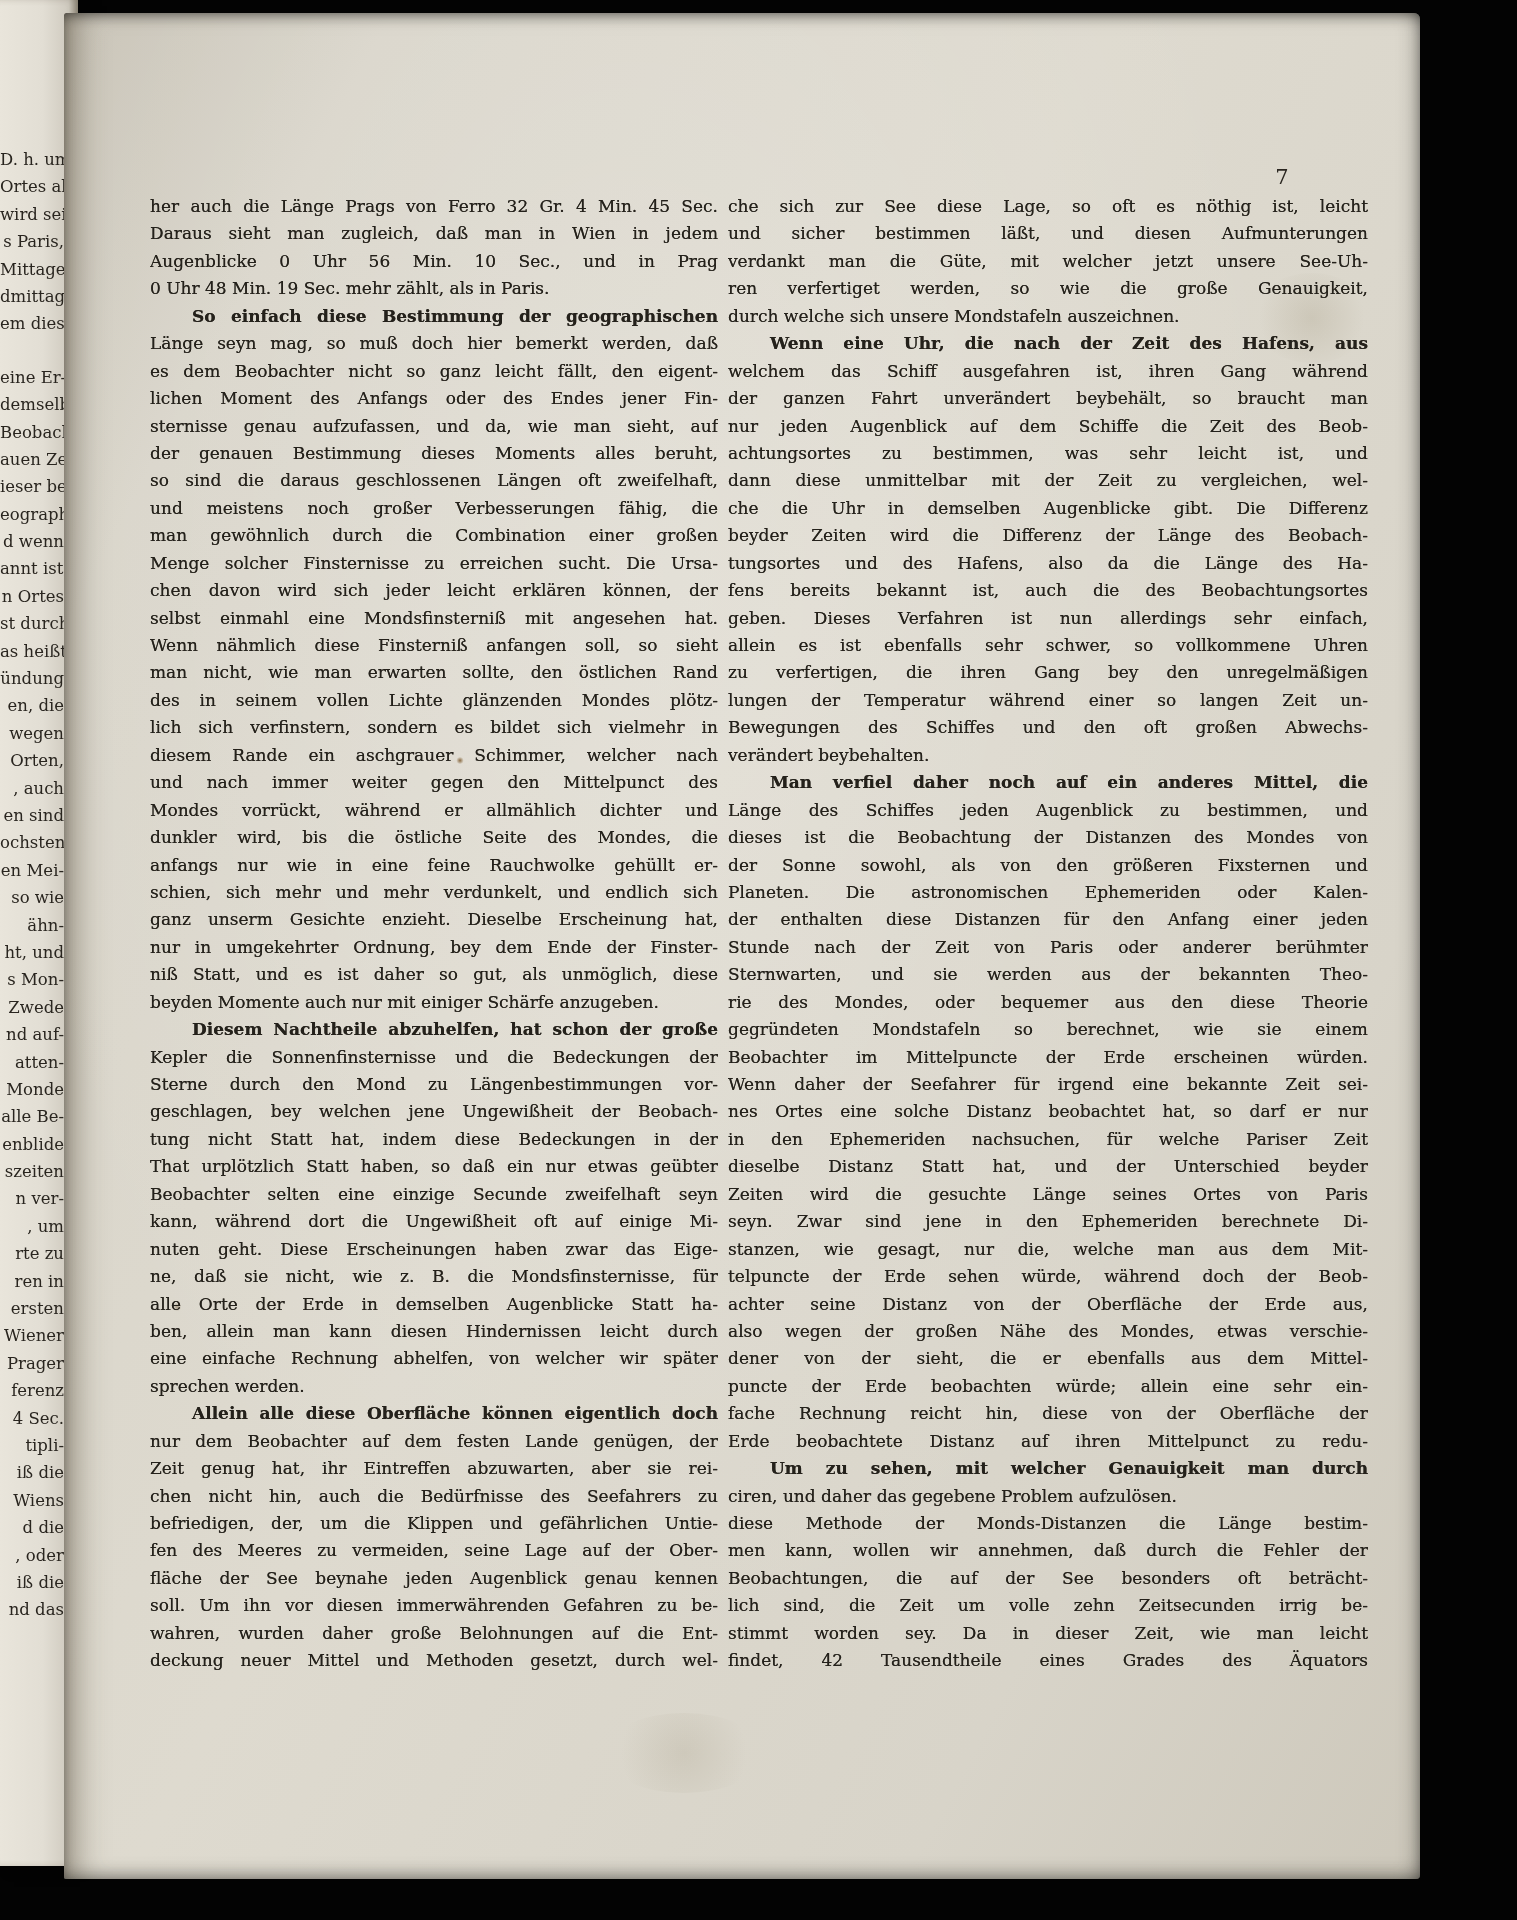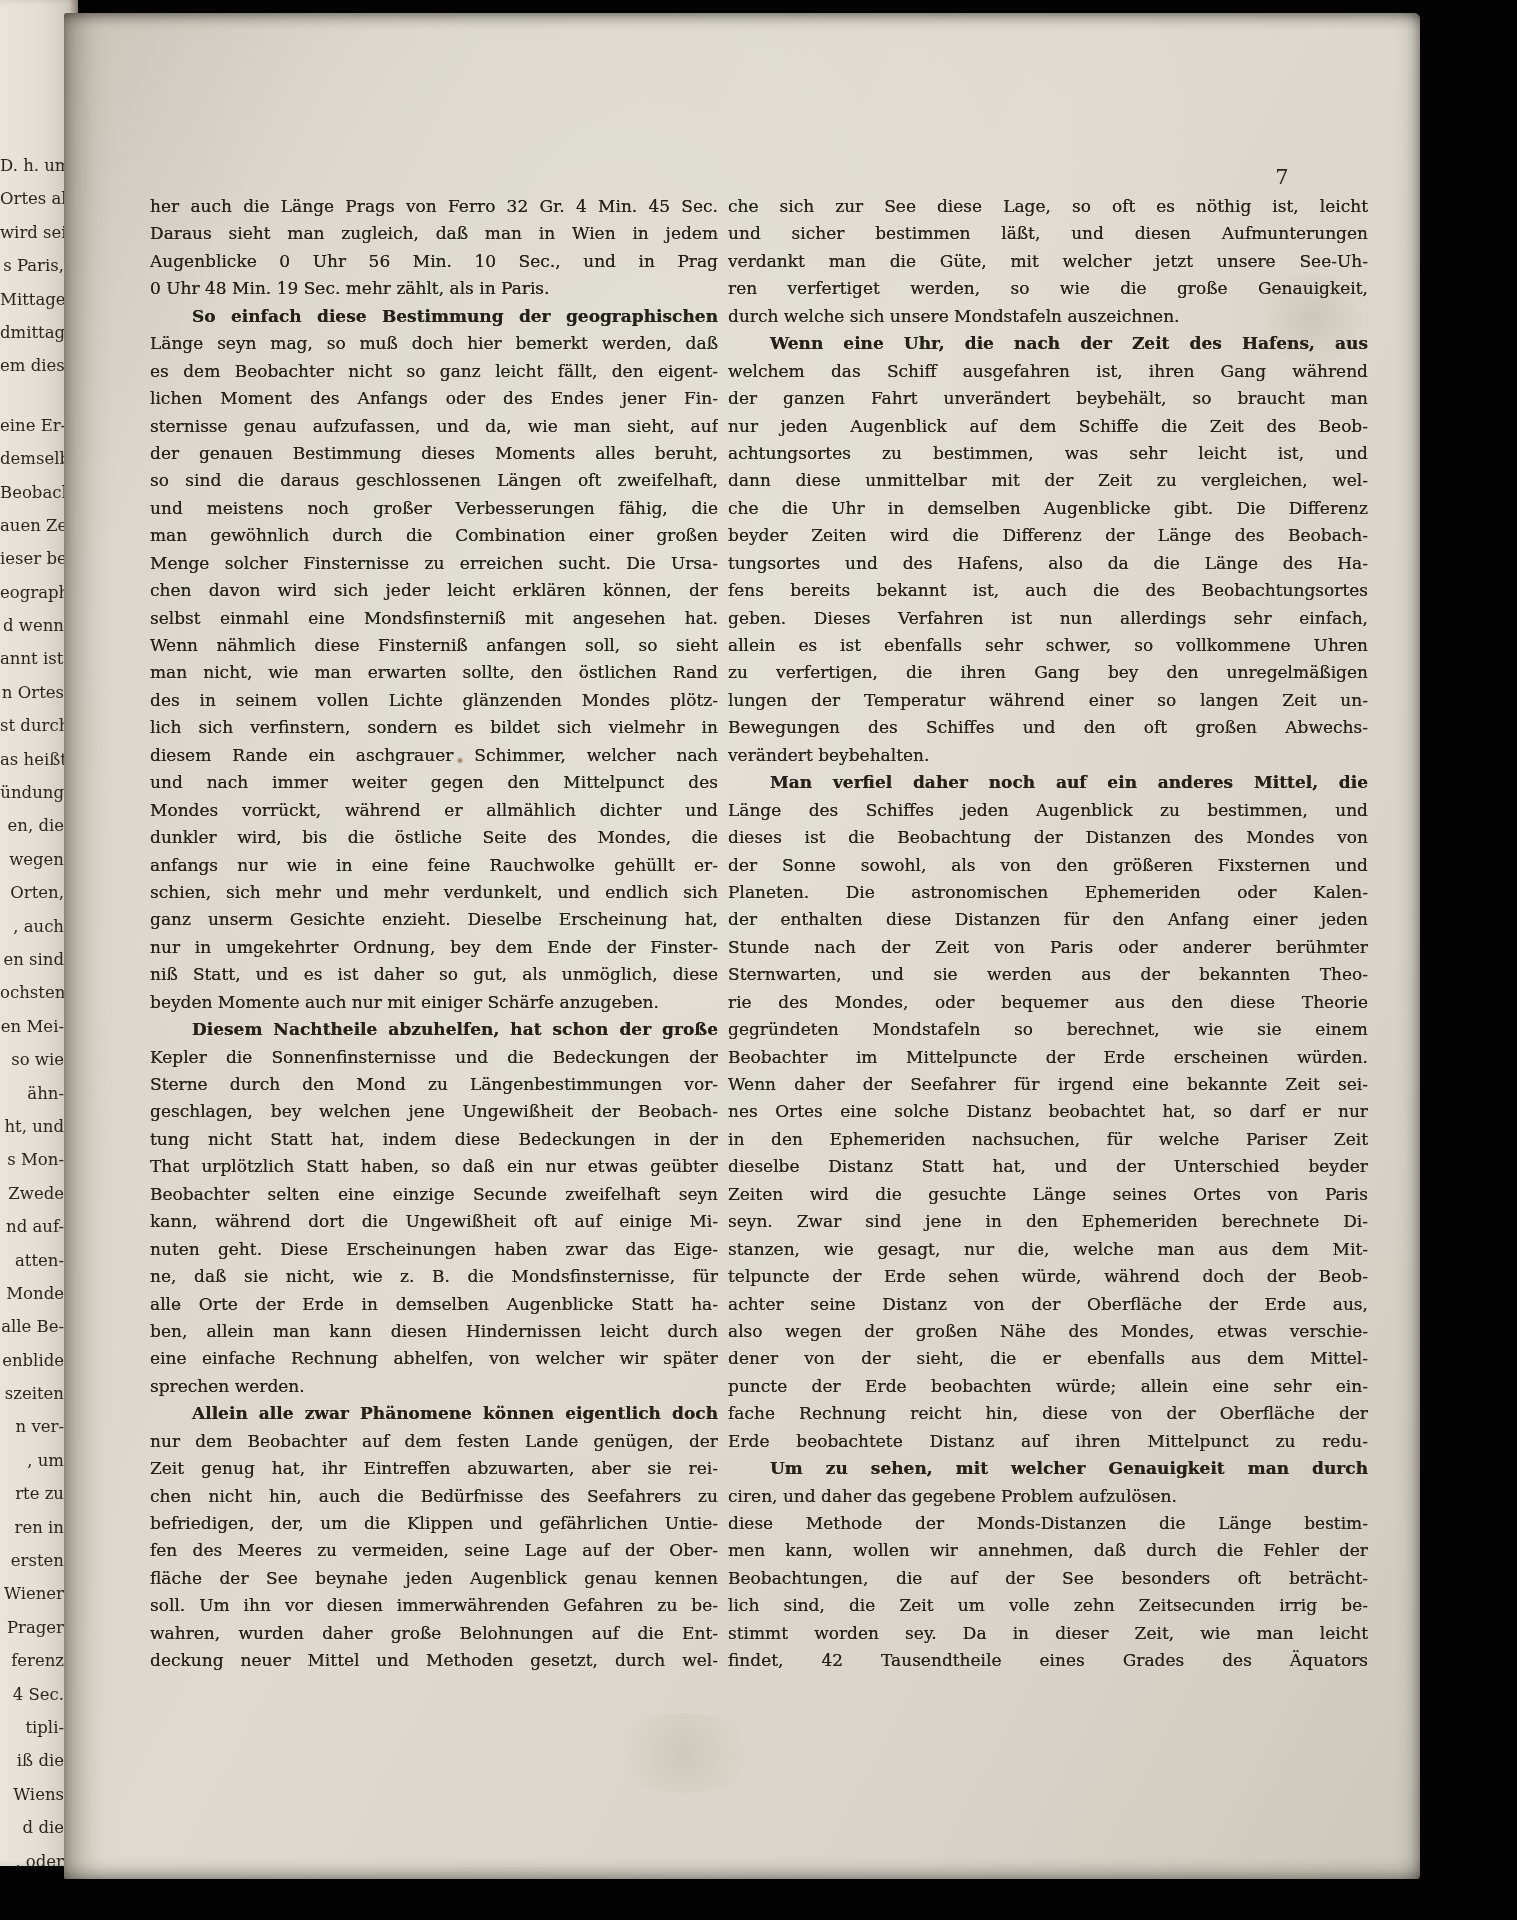--- a/index.html
+++ b/index.html
@@ -5,21 +5,21 @@
   html,body{margin:0;padding:0;background:#000;}
   .canvas{position:relative;width:1517px;height:1920px;background:#030303;overflow:hidden;
           font-family:"DejaVu Serif","Liberation Serif",serif;}
   
   .edge-page{position:absolute;left:0;top:0;width:78px;height:1866px;
              background:linear-gradient(to right,#e9e5db 0%,#e2ded4 55%,#cfcabf 88%,#a9a294 100%);
              box-shadow:inset -6px 0 10px -4px rgba(60,50,35,.45), 8px 0 18px -6px rgba(0,0,0,.8);
              overflow:hidden;}
   .edge-inner{padding:146px 14px 0 0;text-align:right;color:#29251f;font-size:16.5px;line-height:27.4px;
               white-space:nowrap;overflow:hidden;}
-  .edge-line{height:27.4px;margin-top:6px;}
+  .edge-line{height:27.4px;}
   .edge-gap{height:26px;}
   
   .page{position:absolute;left:64px;top:13px;width:1356px;height:1866px;
         background:
           radial-gradient(ellipse at 42% 30%, rgba(255,255,255,.20), rgba(255,255,255,0) 60%),
           linear-gradient(118deg,#c9c4b8 0%,#d9d5ca 14%,#dedacf 45%,#d8d4c9 78%,#cdc8bb 100%);
         box-shadow:inset 0 8px 14px -7px rgba(0,0,0,.5),
                    inset -10px 0 22px -10px rgba(0,0,0,.45),
                    inset 0 -10px 20px -10px rgba(0,0,0,.4),
                    inset 26px 0 34px -18px rgba(70,58,40,.55);
@@ -146,21 +146,21 @@
         <div class="line">tung nicht Statt hat, indem diese Bedeckungen in der</div>
         <div class="line">That urplötzlich Statt haben, so daß ein nur etwas geübter</div>
         <div class="line">Beobachter selten eine einzige Secunde zweifelhaft seyn</div>
         <div class="line">kann, während dort die Ungewißheit oft auf einige Mi-</div>
         <div class="line">nuten geht. Diese Erscheinungen haben zwar das Eige-</div>
         <div class="line">ne, daß sie nicht, wie z. B. die Mondsfinsternisse, für</div>
         <div class="line">alle Orte der Erde in demselben Augenblicke Statt ha-</div>
         <div class="line">ben, allein man kann diesen Hindernissen leicht durch</div>
         <div class="line">eine einfache Rechnung abhelfen, von welcher wir später</div>
         <div class="line endline">sprechen werden.</div>
-        <div class="line indent">Allein alle zwar Phänomene können eigentlich doch</div>
+        <div class="line indent">Allein alle diese Oberfläche können eigentlich doch</div>
         <div class="line">nur dem Beobachter auf dem festen Lande genügen, der</div>
         <div class="line">Zeit genug hat, ihr Eintreffen abzuwarten, aber sie rei-</div>
         <div class="line">chen nicht hin, auch die Bedürfnisse des Seefahrers zu</div>
         <div class="line">befriedigen, der, um die Klippen und gefährlichen Untie-</div>
         <div class="line">fen des Meeres zu vermeiden, seine Lage auf der Ober-</div>
         <div class="line">fläche der See beynahe jeden Augenblick genau kennen</div>
         <div class="line">soll. Um ihn vor diesen immerwährenden Gefahren zu be-</div>
         <div class="line">wahren, wurden daher große Belohnungen auf die Ent-</div>
         <div class="line">deckung neuer Mittel und Methoden gesetzt, durch wel-</div>
       </div>

